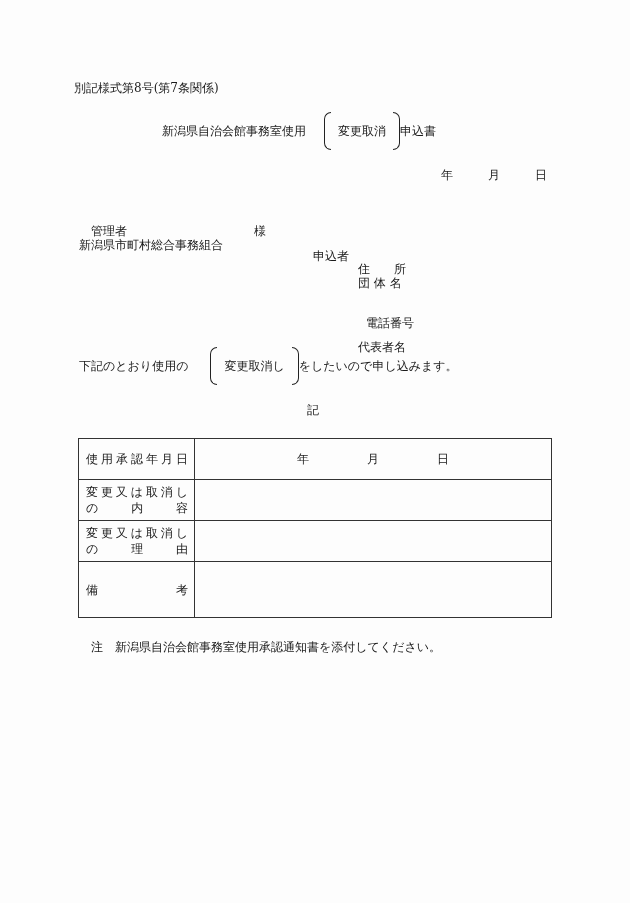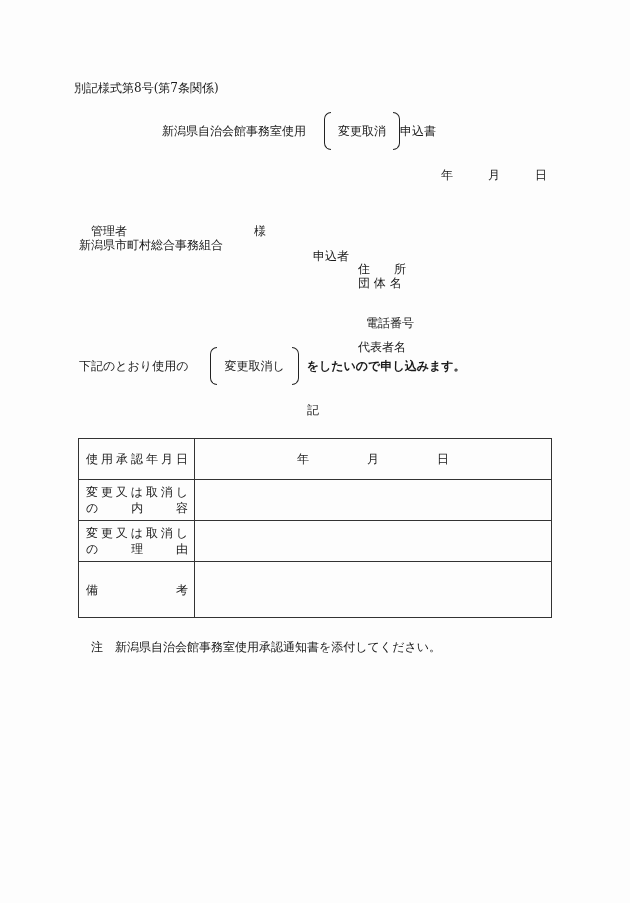--- a/index.html
+++ b/index.html
@@ -58,21 +58,21 @@
 <div class="abs" style="left:366px; top:317px;">電話番号</div>
 
 <div class="paren-group" style="left:79px; top:347px;">
   <span style="margin-right:22px;">下記のとおり使用の</span>
   <span class="bracket left"></span>
   <span class="stack left-align">
     <span>変更</span>
     <span>取消し</span>
   </span>
   <span class="bracket right"></span>
-  <span style="margin-left:8px;font-weight:bold;">をしたいので申し込みます。</span>
+  <span style="margin-left:0;">をしたいので申し込みます。</span>
 </div>
 
 <div class="abs" style="left:307px; top:404px;">記</div>
 
 <table class="form">
   <tbody>
       <tr style="height:41px;">
     <td class="label">
       <div class="jl">
         <span>使</span>

